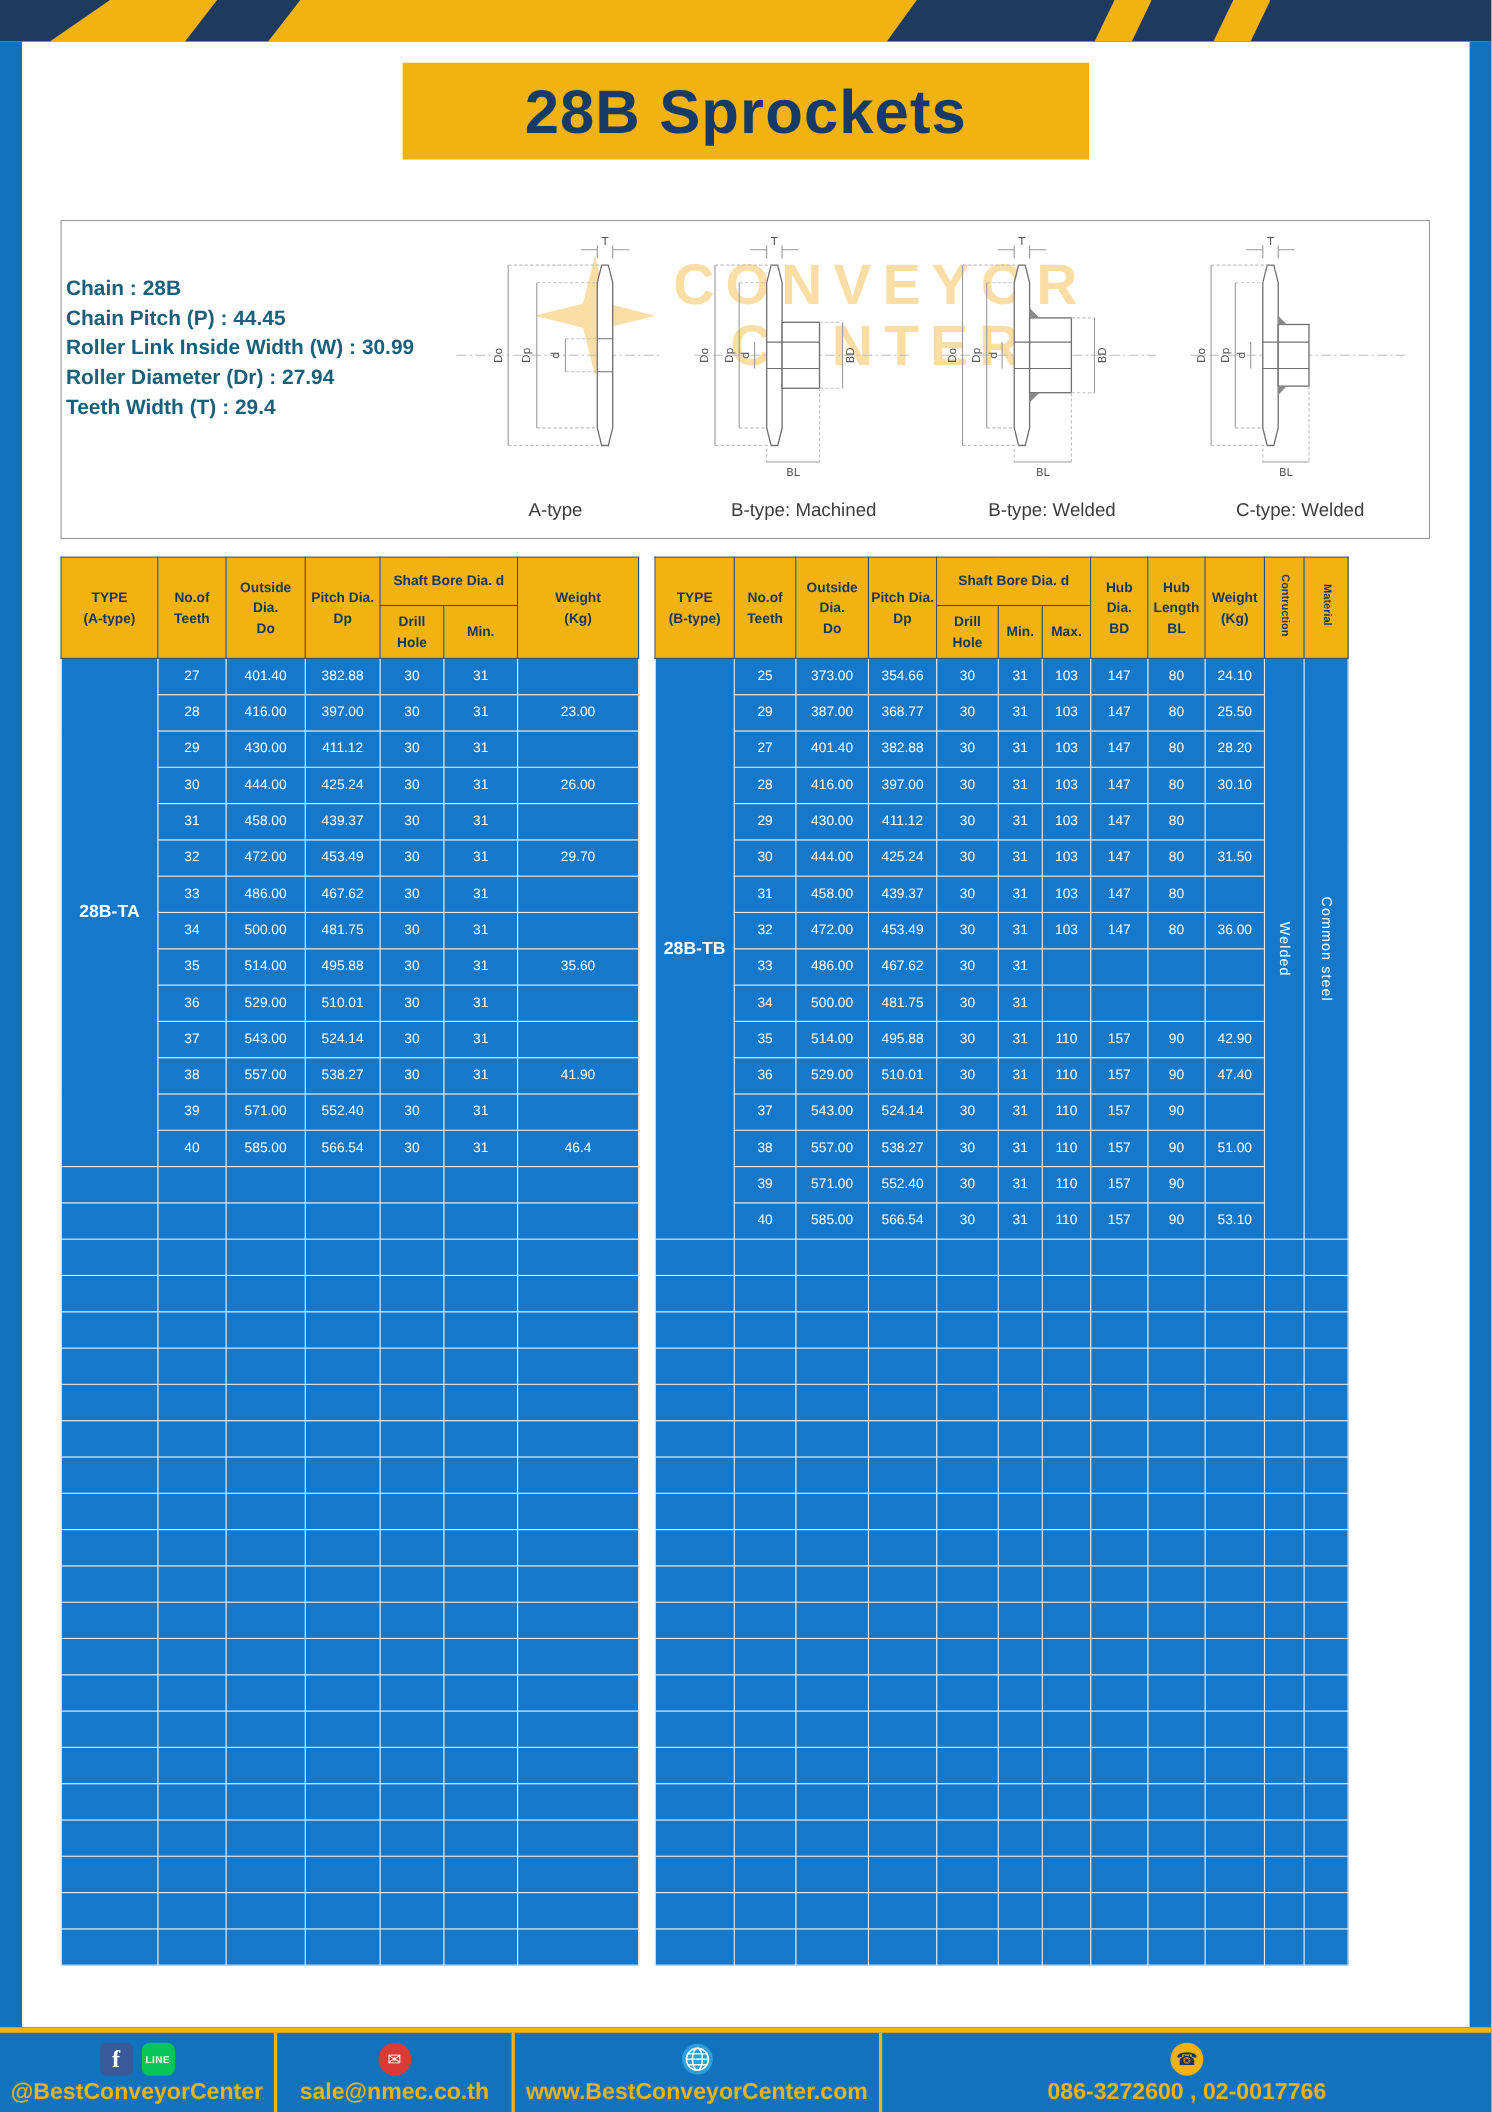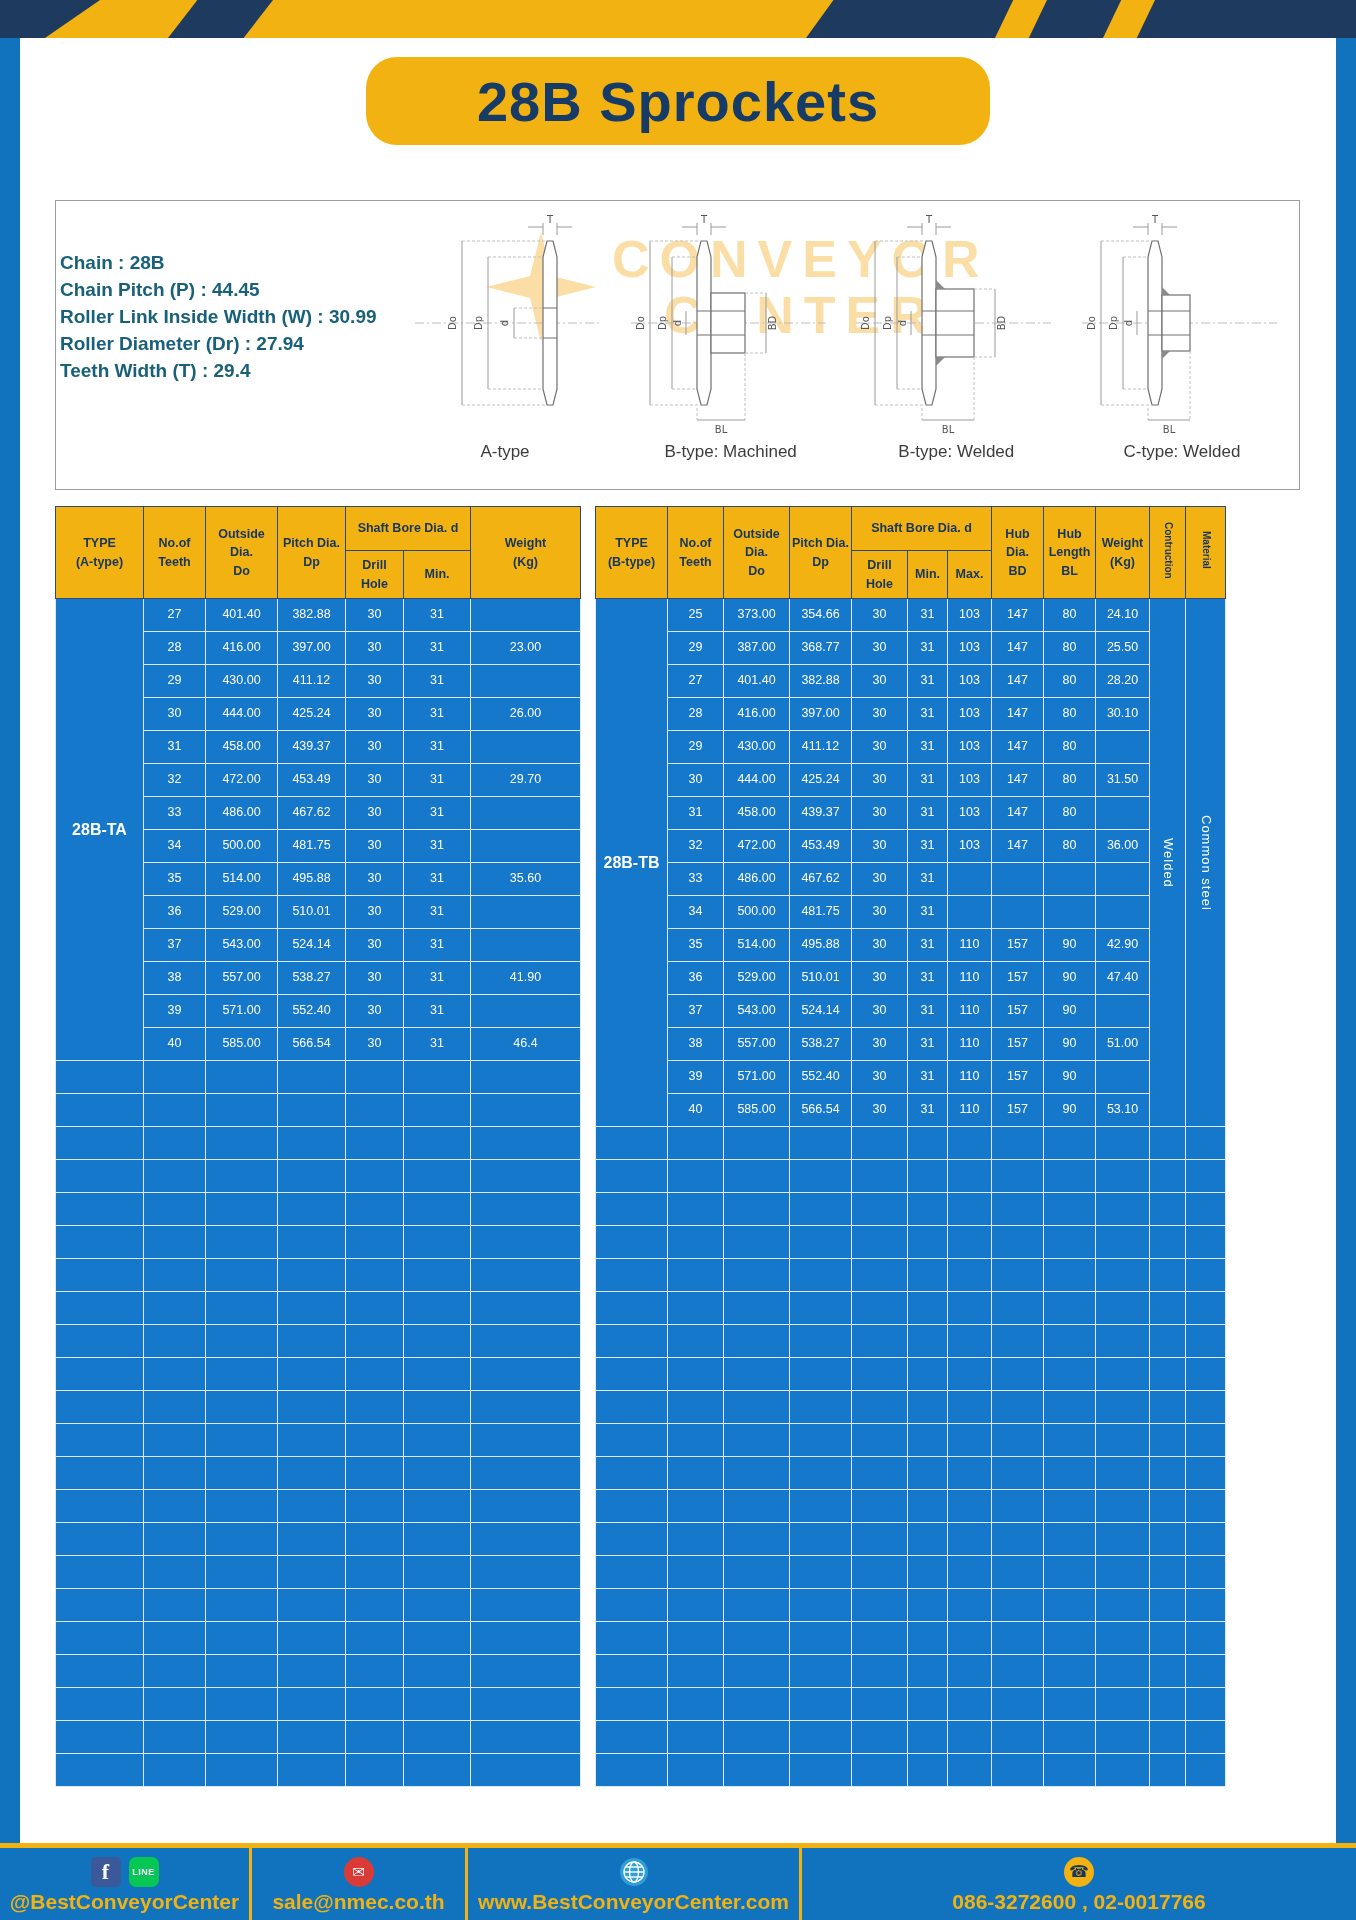--- a/index.html
+++ b/index.html
@@ -17,33 +17,33 @@
   .hz3{left:806px;right:0;width:550px;clip-path:polygon(5% 0,100% 0,100% 100%,0 100%);}
   .hz-y{position:absolute;top:0;height:100%;background:#F2B211;z-index:2;}
   .hzy1{left:995px;width:52px;clip-path:polygon(35% 0,100% 0,65% 100%,0 100%);}
   .hzy2{left:1103px;width:52px;clip-path:polygon(35% 0,100% 0,65% 100%,0 100%);}
   
   .content{position:absolute;top:38px;left:20px;right:20px;bottom:77px;background:#ffffff;}
   
   .title-box{
     position:absolute;top:57px;left:50%;transform:translateX(-50%);
     width:624px;height:88px;background:#F2B211;
-    display:flex;align-items:center;justify-content:center;z-index:3;border-radius:31px;
+    display:flex;align-items:center;justify-content:center;z-index:3;
   }
   .title-box h1{margin:0;font-size:56px;font-weight:700;color:#173B67;letter-spacing:1px;}
   
   .spec-panel{position:absolute;top:200px;left:55px;width:1245px;height:290px;border:1px solid #9c9c9c;background:#fff;z-index:2;}
   .spec-lines{position:absolute;left:4px;top:48px;z-index:2;}
   .spec-lines div{font-size:19px;font-weight:700;color:#19607A;line-height:27px;white-space:nowrap;}
   .watermark{position:absolute;left:430px;top:30px;display:flex;align-items:center;gap:16px;z-index:0;opacity:.55;}
   .watermark .wm-text div{font-size:52px;font-weight:700;letter-spacing:10px;color:#F7C45F;line-height:1.08;text-align:center;}
   .drawings{position:absolute;left:338px;top:12px;right:6px;display:flex;justify-content:space-between;z-index:1;}
   .drawing{display:flex;flex-direction:column;align-items:center;width:222px;}
   .drawing svg{width:210px;height:225px;display:block;}
-  .drawing .dlabel{margin-top:4px;font-size:17px;color:#3c3c3c;}
+  .drawing .dlabel{margin-top:16px;font-size:17px;color:#3c3c3c;}
   .plate{fill:#ffffff;stroke:#707070;stroke-width:1.2;}
   .hub{fill:#ffffff;stroke:#707070;stroke-width:1.2;}
   .weld{fill:#8a8a8a;stroke:none;}
   .ln{stroke:#707070;stroke-width:1;}
   .dim{stroke:#9a9a9a;stroke-width:1;}
   .ext{stroke:#c0c0c0;stroke-width:1;stroke-dasharray:3 2;}
   .axis{stroke:#bdbdbd;stroke-width:1;stroke-dasharray:9 3 2 3;}
   .dt{fill:#555;font-size:10px;font-family:"DejaVu Sans",sans-serif;}
   
   table{border-collapse:collapse;table-layout:fixed;position:absolute;top:506px;z-index:2;}

